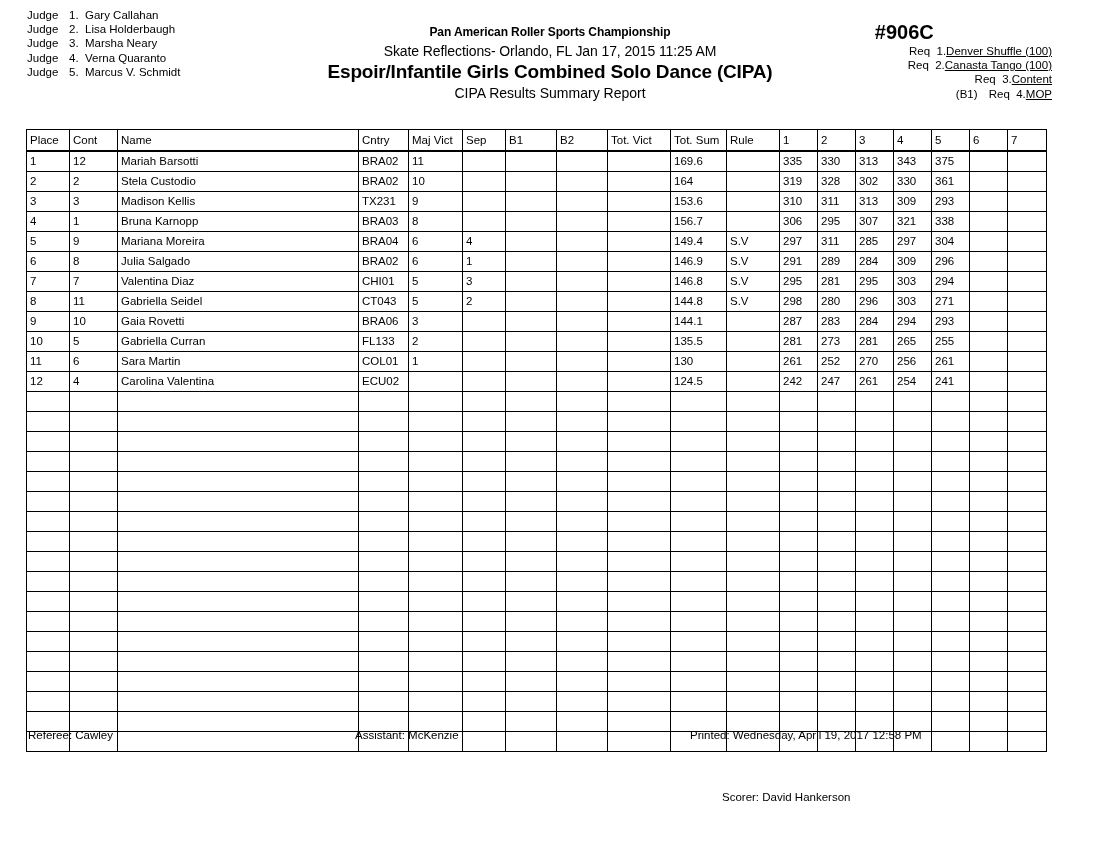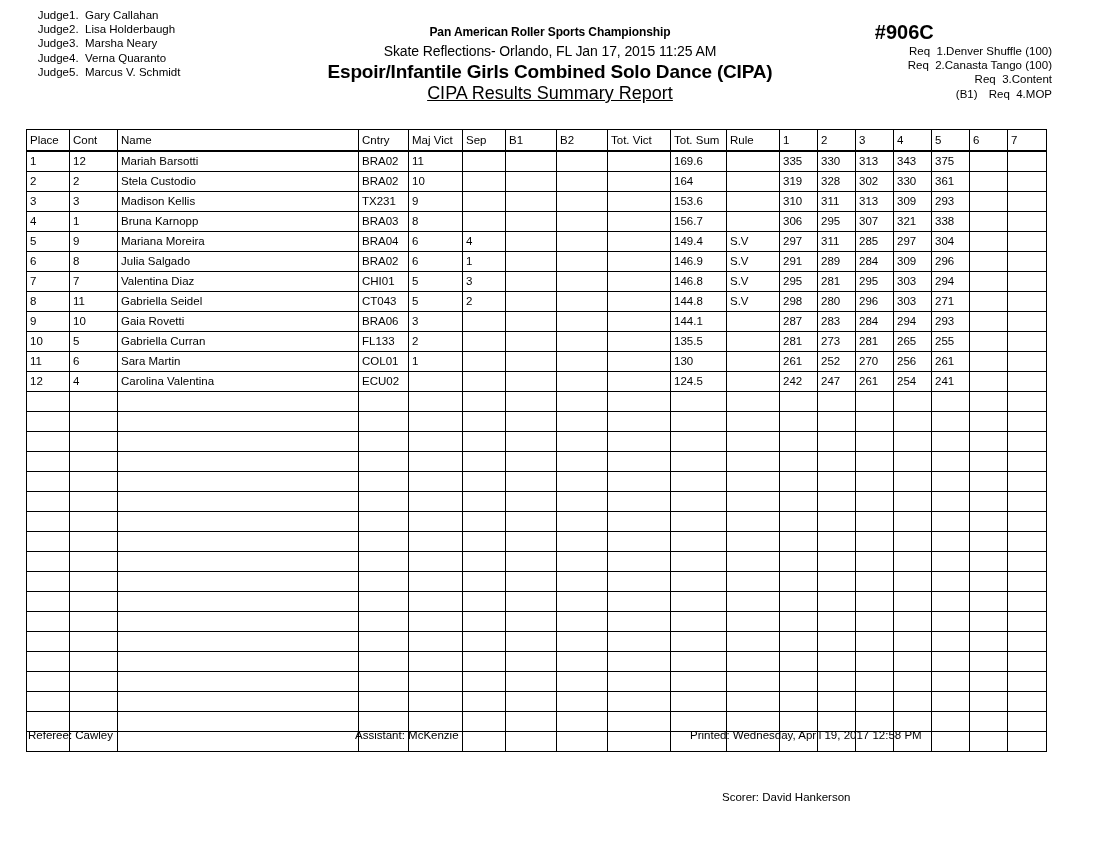--- a/index.html
+++ b/index.html
@@ -24,21 +24,21 @@
 
   .judges {
     position: absolute;
     left: 27px;
     top: 8px;
     font-size: 11.5px;
     line-height: 14.2px;
     white-space: nowrap;
   }
   .judge-line { display: block; }
-  .judge-word { display: inline-block; width: 42px; text-align: right; }
+  .judge-word { display: inline-block; width: 42px; }
   .judge-num  { display: inline-block; width: 16px; }
 
   .titles {
     position: absolute;
     left: 0;
     right: 0;
     top: 22px;
     text-align: center;
     width: 1100px;
   }
@@ -53,43 +53,43 @@
     line-height: 18px;
     letter-spacing: -0.1px;
   }
   .title-event {
     font-size: 19px;
     font-weight: bold;
     line-height: 24px;
     letter-spacing: -0.2px;
   }
   .title-report {
-    font-size: 18px;
+    font-size: 14px;
     line-height: 19px;
-    text-decoration: underline;
   }
 
   .reqs {
     position: absolute;
     right: 48px;
     top: 20px;
     text-align: right;
     white-space: nowrap;
   }
   .event-code {
     font-size: 20px;
     font-weight: bold;
     line-height: 24px;
     text-align: left;
     padding-right: 4px;
   }
   .req-list {
     font-size: 11.5px;
     line-height: 14.2px;
     text-align: left;
+    text-decoration: underline;
   }
   .req-line { display: block; text-align: right; }
   .req-prefix { display: inline-block; width: 26px; text-align: left; }
   .req-word { display: inline-block; width: 28px; }
   .req-num  { display: inline-block; width: 16px; }
 
   
   .table-wrap {
     position: absolute;
     left: 26px;

